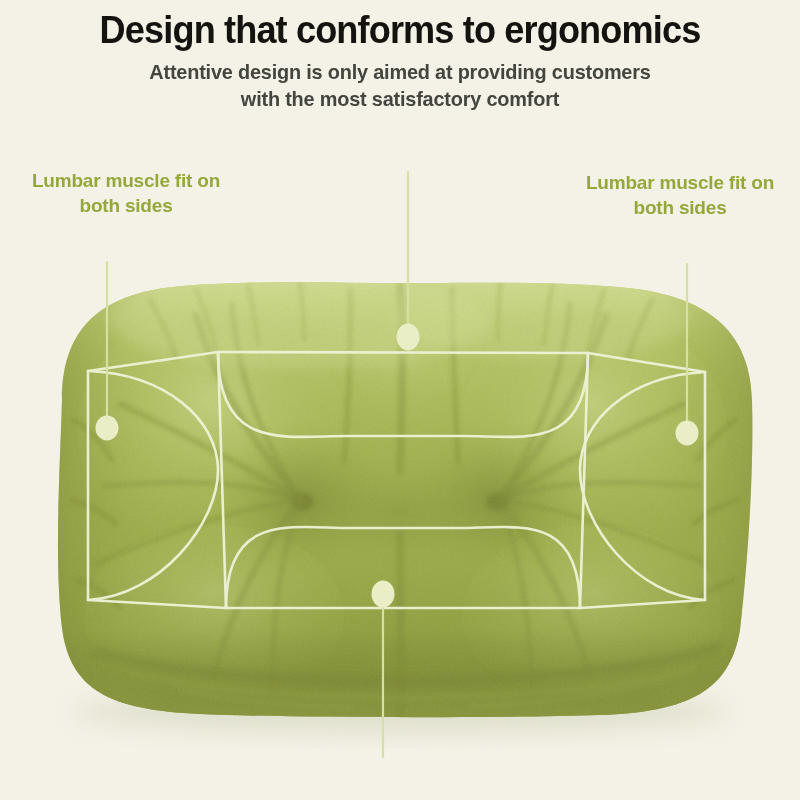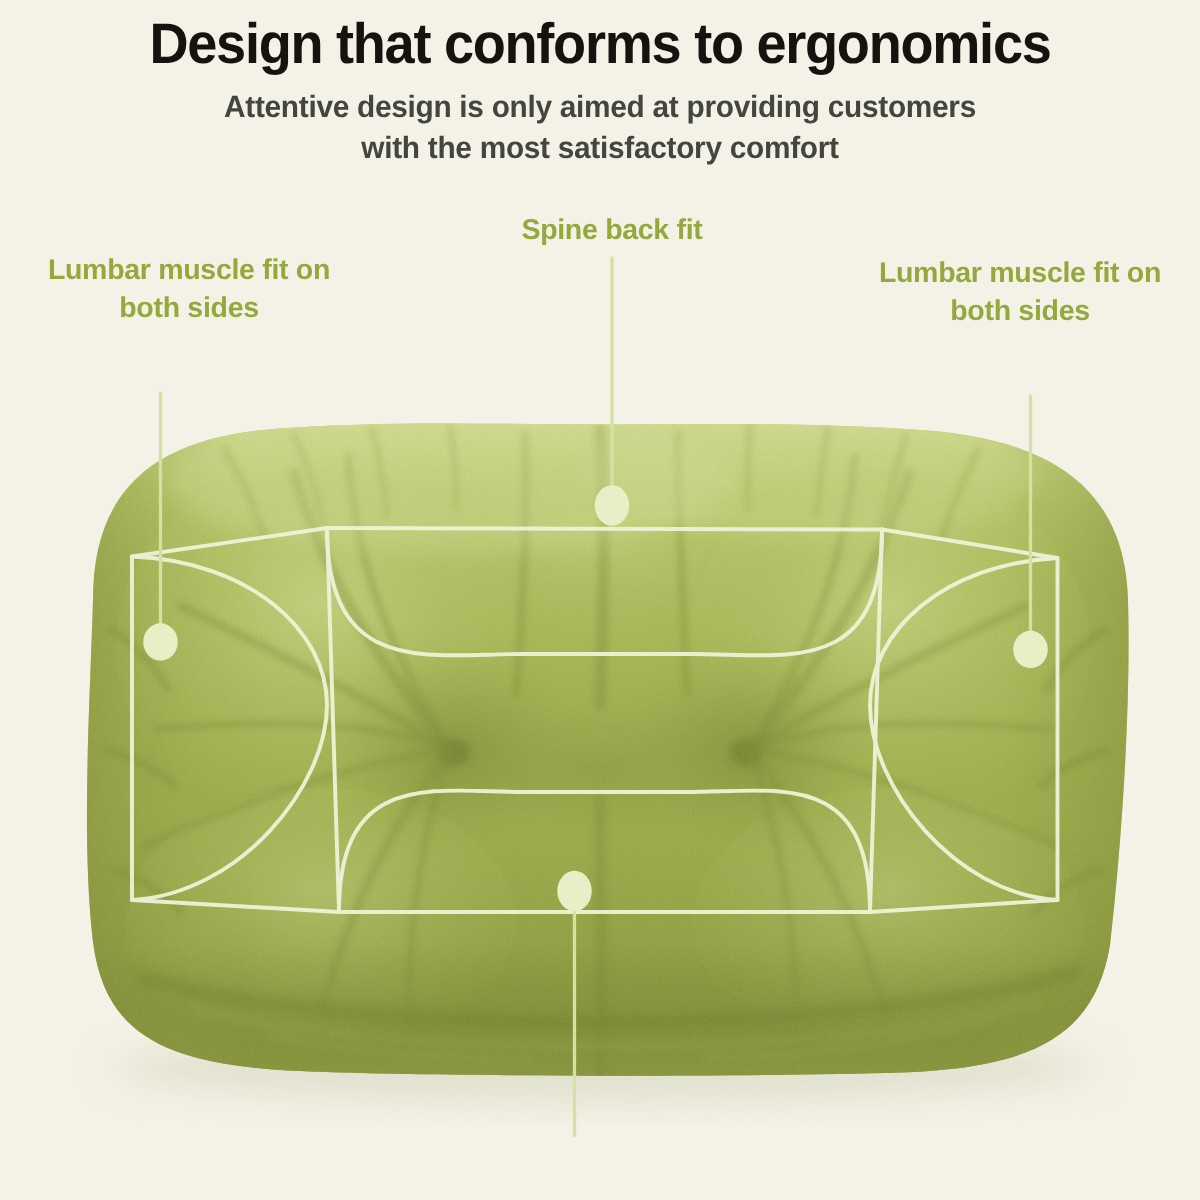--- a/index.html
+++ b/index.html
@@ -312,23 +312,20 @@
       <span>Attentive design is only aimed at providing customers</span>
       <span>with the most satisfactory comfort</span>
     </p>
   </div>
 
   <div class="callout" id="callout-left">
     <span>Lumbar muscle fit on</span>
     <span>both sides</span>
   </div>
 
-  <div class="callout" id="callout-top">
-    <span>Spine back fit</span>
-  </div>
 
   <div class="callout" id="callout-right">
     <span>Lumbar muscle fit on</span>
     <span>both sides</span>
   </div>
 
 
 </div>
 
 </body></html>

